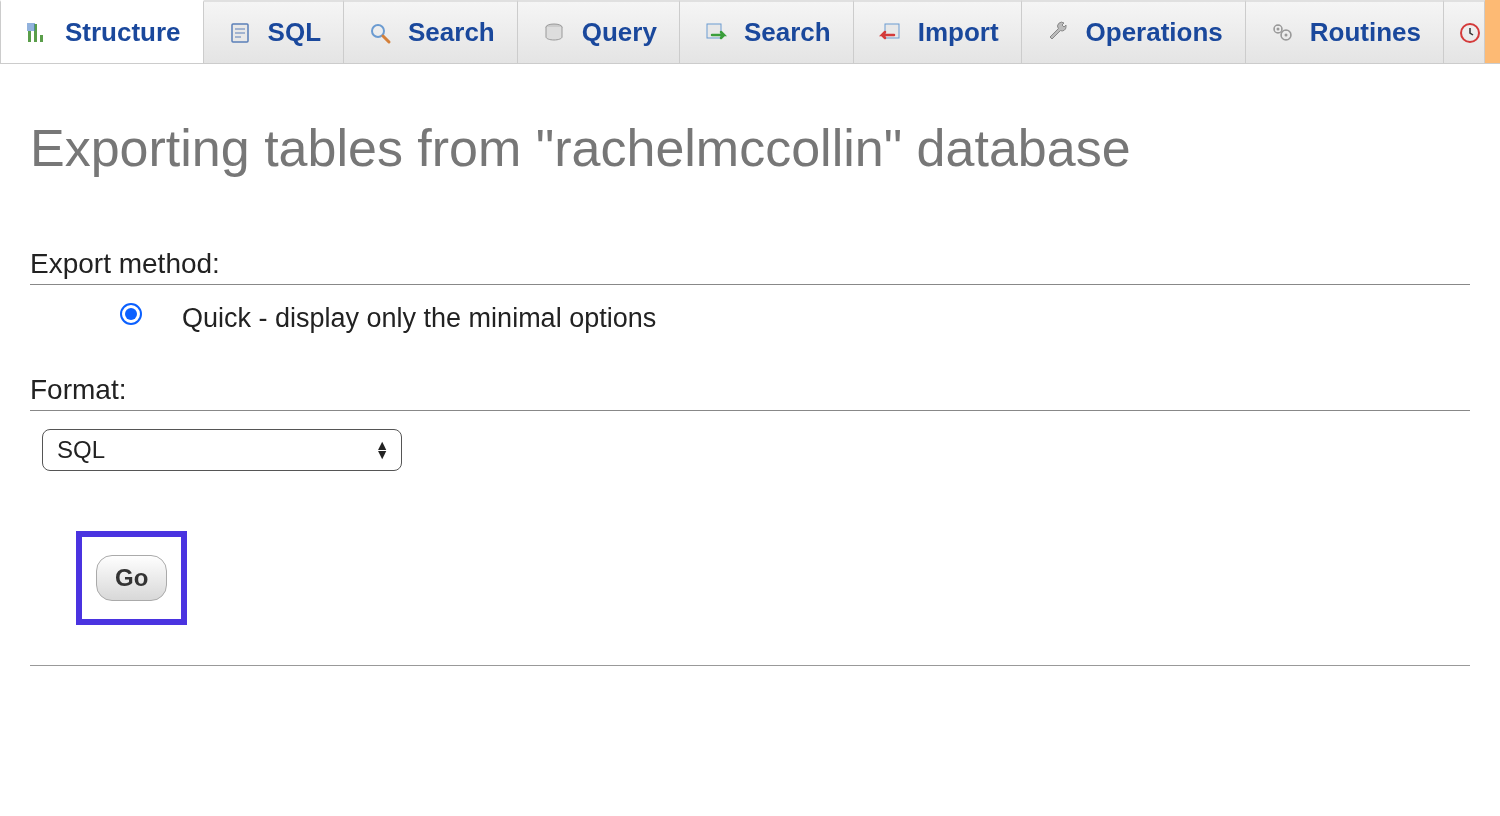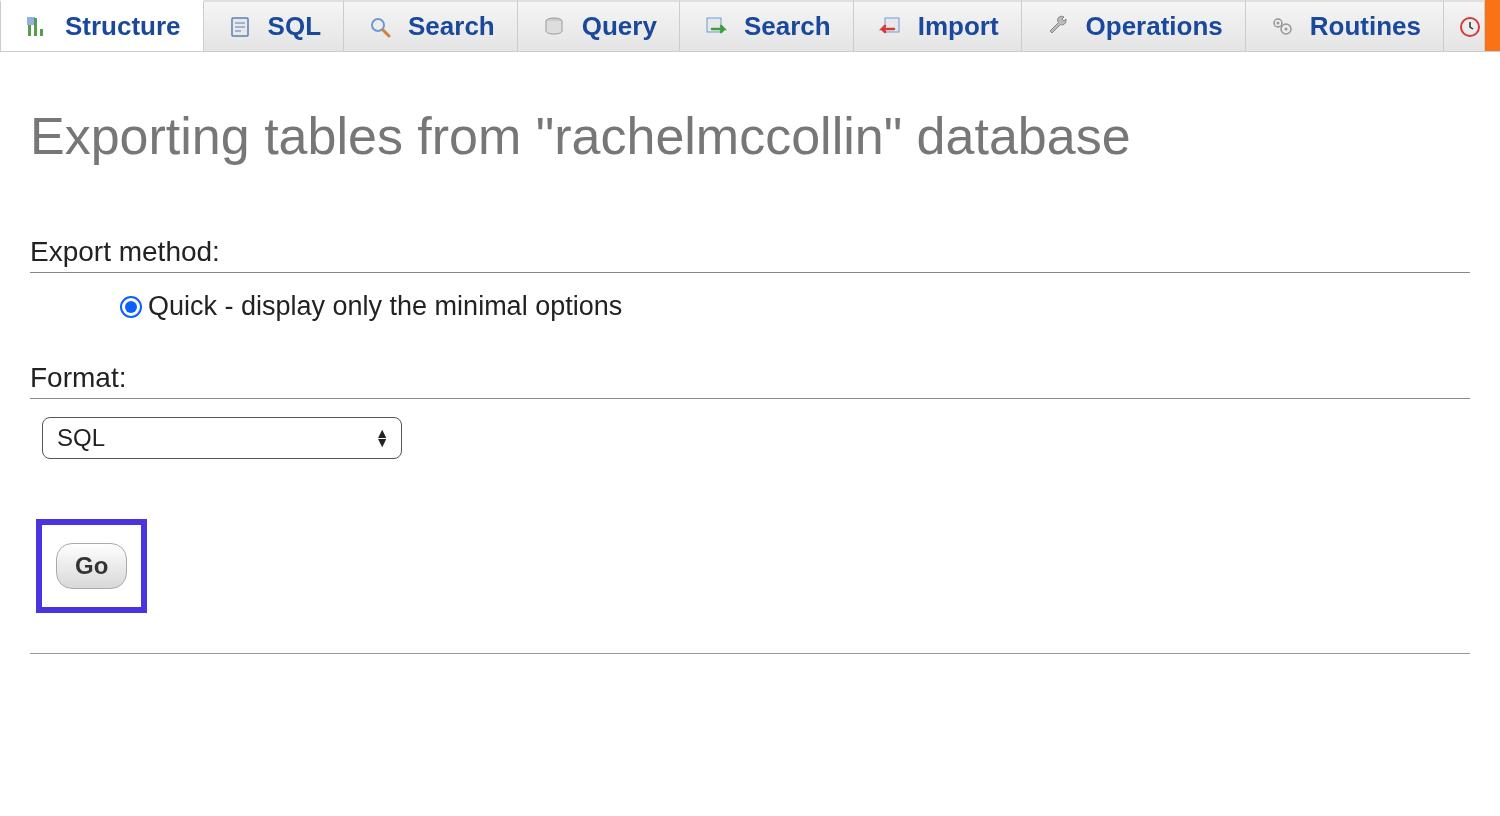--- a/index.html
+++ b/index.html
@@ -8,23 +8,23 @@
     font-family: -apple-system, BlinkMacSystemFont, "Segoe UI", Helvetica, Arial, sans-serif;
     background: #fff;
     color: #222;
     width: 1500px;
     height: 816px;
     overflow: hidden;
   }
   .tabs {
     display: flex;
     align-items: stretch;
-    height: 52px;
+    height: 64px;
     border-bottom: 1px solid #ccc;
-    background: #f97316;
+    background: #fdba74;
   }
   .tab {
     display: flex;
     align-items: center;
     padding: 0 22px;
     font-size: 26px;
     font-weight: 700;
     color: #1a489c;
     background: linear-gradient(#f5f5f5,#e4e4e4);
     border: 1px solid #ccc;
@@ -66,22 +66,21 @@
     border: none;
     border-top: 1px solid #888;
     margin: 4px 0 18px 0;
   }
   .radio-group {
     padding-left: 90px;
     margin-bottom: 40px;
   }
   .radio-row {
     display: flex;
-    align-items: center;
-    gap: 6px;
+    gap: 40px;
     font-size: 27px;
     margin-bottom: 14px;
     cursor: pointer;
   }
   .radio {
     width: 22px;
     height: 22px;
     border: 2px solid #999;
     border-radius: 50%;
     display: inline-flex;
@@ -128,20 +127,21 @@
     flex-direction:column;
   }
   .go-area {
     margin-top: 60px;
     margin-left: 6px;
   }
   .highlight-box {
     display: inline-block;
     border: 6px solid #4a33e0;
     padding: 18px 14px;
+    margin-left: 40px;
   }
   .go-button {
     font-size: 24px;
     font-weight: 600;
     color: #333;
     background: linear-gradient(#fefefe,#d8d8d8);
     border: 1px solid #aaa;
     border-radius: 16px;
     padding: 8px 18px;
     cursor: pointer;

